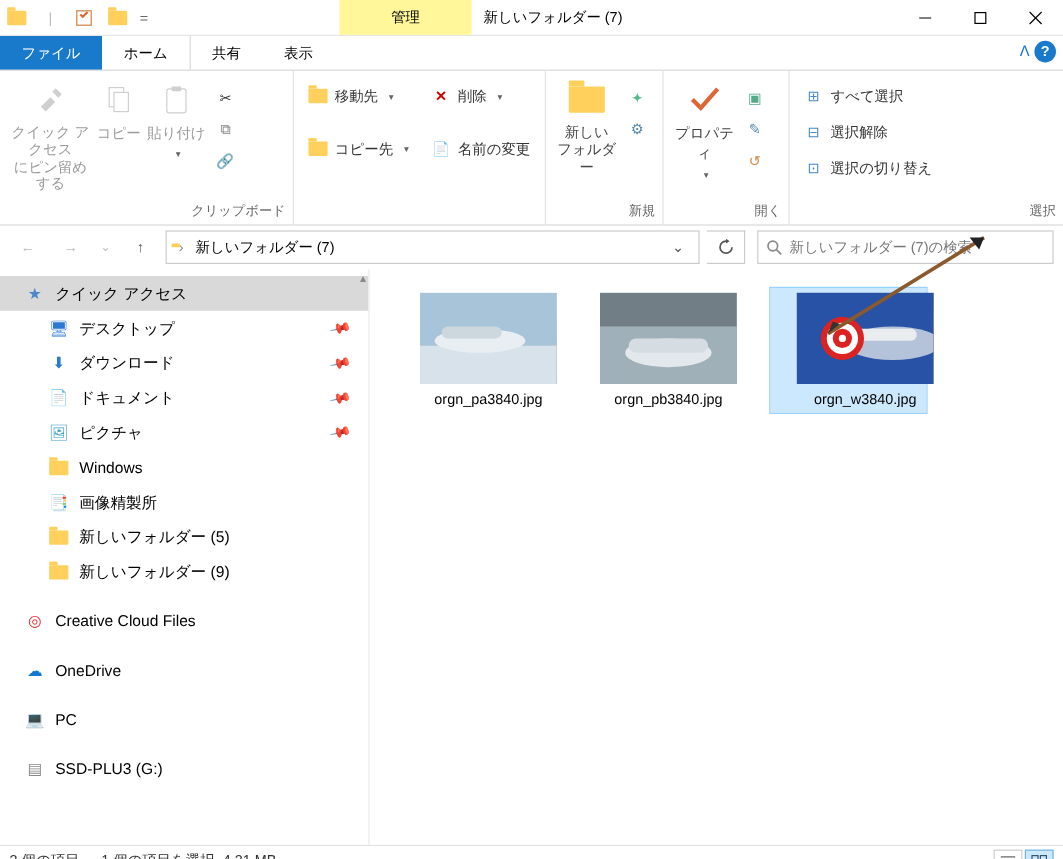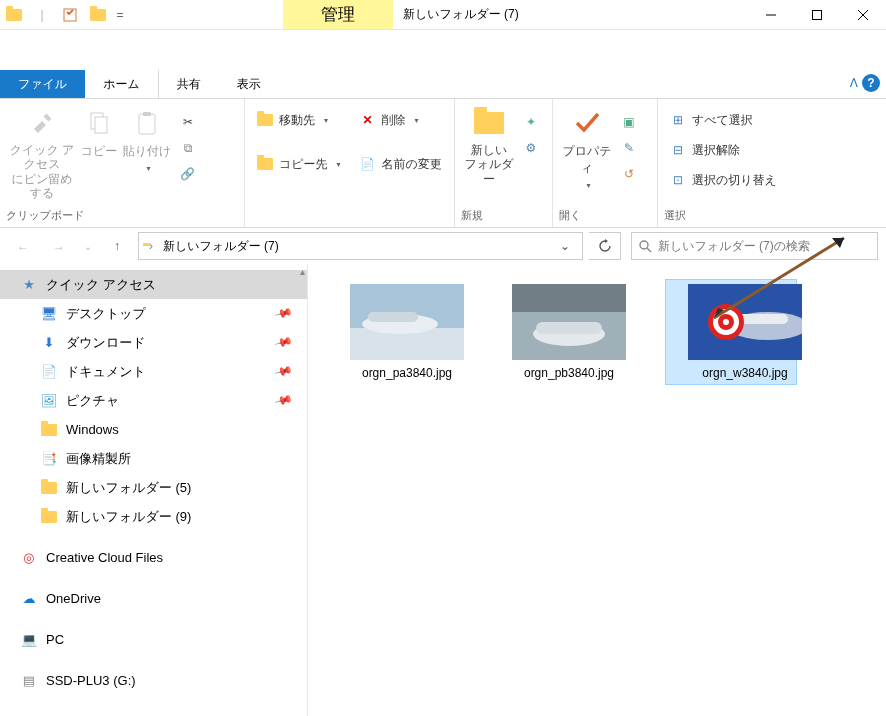--- a/index.html
+++ b/index.html
@@ -2,38 +2,38 @@
 <html><head>
 <meta charset="utf-8">
 <style>
   * { box-sizing: border-box; font-family: "Segoe UI", "Meiryo", sans-serif; }
   body { margin: 0; width: 886px; height: 716px; background: #fff; overflow: hidden; font-size: 12px; color: #000; }
 
   
   .titlebar { display: flex; height: 30px; align-items: stretch; border-bottom: 1px solid #e5e5e5; }
   .qat { display: flex; align-items: center; }
   .qat .cell { width: 28px; height: 30px; display:flex; align-items:center; justify-content:center; }
-  .title-tab { width: 110px; background: #fff79a; display:flex; align-items:center; justify-content:center; margin-left: 155px; font-size: 17px; }
+  .title-tab { width: 110px; background: #fff79a; display:flex; align-items:center; justify-content:center; margin-left: 155px; font-size: 12px; }
   .window-title { flex: 1; display:flex; align-items:center; padding-left: 10px; font-size: 12px; }
   .win-controls { display:flex; }
   .win-controls .cell { width: 46px; height:30px; display:flex; align-items:center; justify-content:center; }
 
   
-  .tabs { display:flex; height:28px; align-items:stretch; position:relative;margin-top:40px; }
+  .tabs { display:flex; height:28px; align-items:stretch; position:relative; }
   .tab { padding:0 18px; display:flex; align-items:center; font-size:12px; }
   .tab.active { background:#1979ca; color:#fff; }
   .tab.ctx { background: transparent; }
   .tabs .help-corner { position:absolute; right:6px; top:4px; display:flex; align-items:center; gap:4px; }
   .help-q { width:18px; height:18px; border-radius:50%; background:#1979ca; color:#fff; display:flex; align-items:center; justify-content:center; font-weight:bold; font-size:12px; }
 
   
   .ribbon { display:flex; height:130px; border-top:1px solid #d9d9d9; border-bottom:1px solid #d9d9d9; background:#fff; }
   .group { border-right:1px solid #e3e3e3; display:flex; flex-direction:column; padding:2px 6px 0 6px; }
   .group-body { flex:1; display:flex; align-items:flex-start; }
-  .group-label { text-align:left; font-size:11px; color:#666; padding:2px 0 4px; }
+  .group-label { text-align:right; font-size:11px; color:#666; padding:2px 0 4px; }
   .big-btn { width:60px; display:flex; flex-direction:column; align-items:center; justify-content:flex-start; padding-top:6px; gap:4px; text-align:center; font-size:12px; color:#444; }
   .big-btn.wide { width:72px; }
   .big-btn.disabled { color:#9a9a9a; }
   .icon32 { width:32px; height:32px; display:flex; align-items:center; justify-content:center; }
   .mini-col { display:flex; flex-direction:column; gap:4px; padding-top:6px; padding-left:2px; }
   .mini-btn { display:flex; align-items:center; height:22px; padding:0 4px; gap:6px; font-size:12px; color:#333; white-space:nowrap; }
   .mini-btn .sq { width:16px; height:16px; display:inline-flex; align-items:center; justify-content:center; }
   .sep-thin { width:1px; background:#e3e3e3; margin:4px 4px; }
   .drop-caret { font-size:8px; margin-left:3px; color:#666; }
 
@@ -52,21 +52,21 @@
   .main { display:flex; height:480px; position:relative; }
   .sidebar { width:308px; border-right:1px solid #e9e9e9; overflow:hidden; position:relative; }
   .tree { padding-top:6px; }
   .tree-item { display:flex; align-items:center; height:29px; font-size:13px; gap:8px; }
   .tree-item .ticon { width:18px; height:18px; display:flex; align-items:center; justify-content:center; }
   .tree-item.sel { background:#d9d9d9; }
   .pin { margin-left:auto; margin-right:16px; color:#7e7e7e; transform:rotate(30deg); font-size:12px; }
   .scroll-up { position:absolute; right:2px; top:2px; color:#888; font-size:10px; }
 
   .content { flex:1; padding:16px 20px; position:relative; }
-  .files { display:flex; gap:32px; align-items:flex-end; padding-left:14px; }
+  .files { display:flex; gap:20px; align-items:flex-end; padding-left:14px; }
   .file { width:130px; display:flex; flex-direction:column; align-items:center; gap:6px; padding:4px; }
   .file.sel { background:#cce8ff; outline:1px solid #99d1ff; }
   .thumb { width:114px; height:76px; background:#7799aa; display:flex; align-items:center; justify-content:center; position:relative; overflow:hidden; }
   .fname { font-size:12px; text-align:center; white-space:nowrap; }
   .arrow-overlay { position:absolute; pointer-events:none; }
 
   
   .status { height:26px; border-top:1px solid #e3e3e3; display:flex; align-items:center; padding:0 8px; gap:18px; font-size:12px; color:#333; }
   .status .right { margin-left:auto; display:flex; gap:2px; }
   .view-toggle { width:24px; height:20px; border:1px solid #ccc; display:flex; align-items:center; justify-content:center; }

